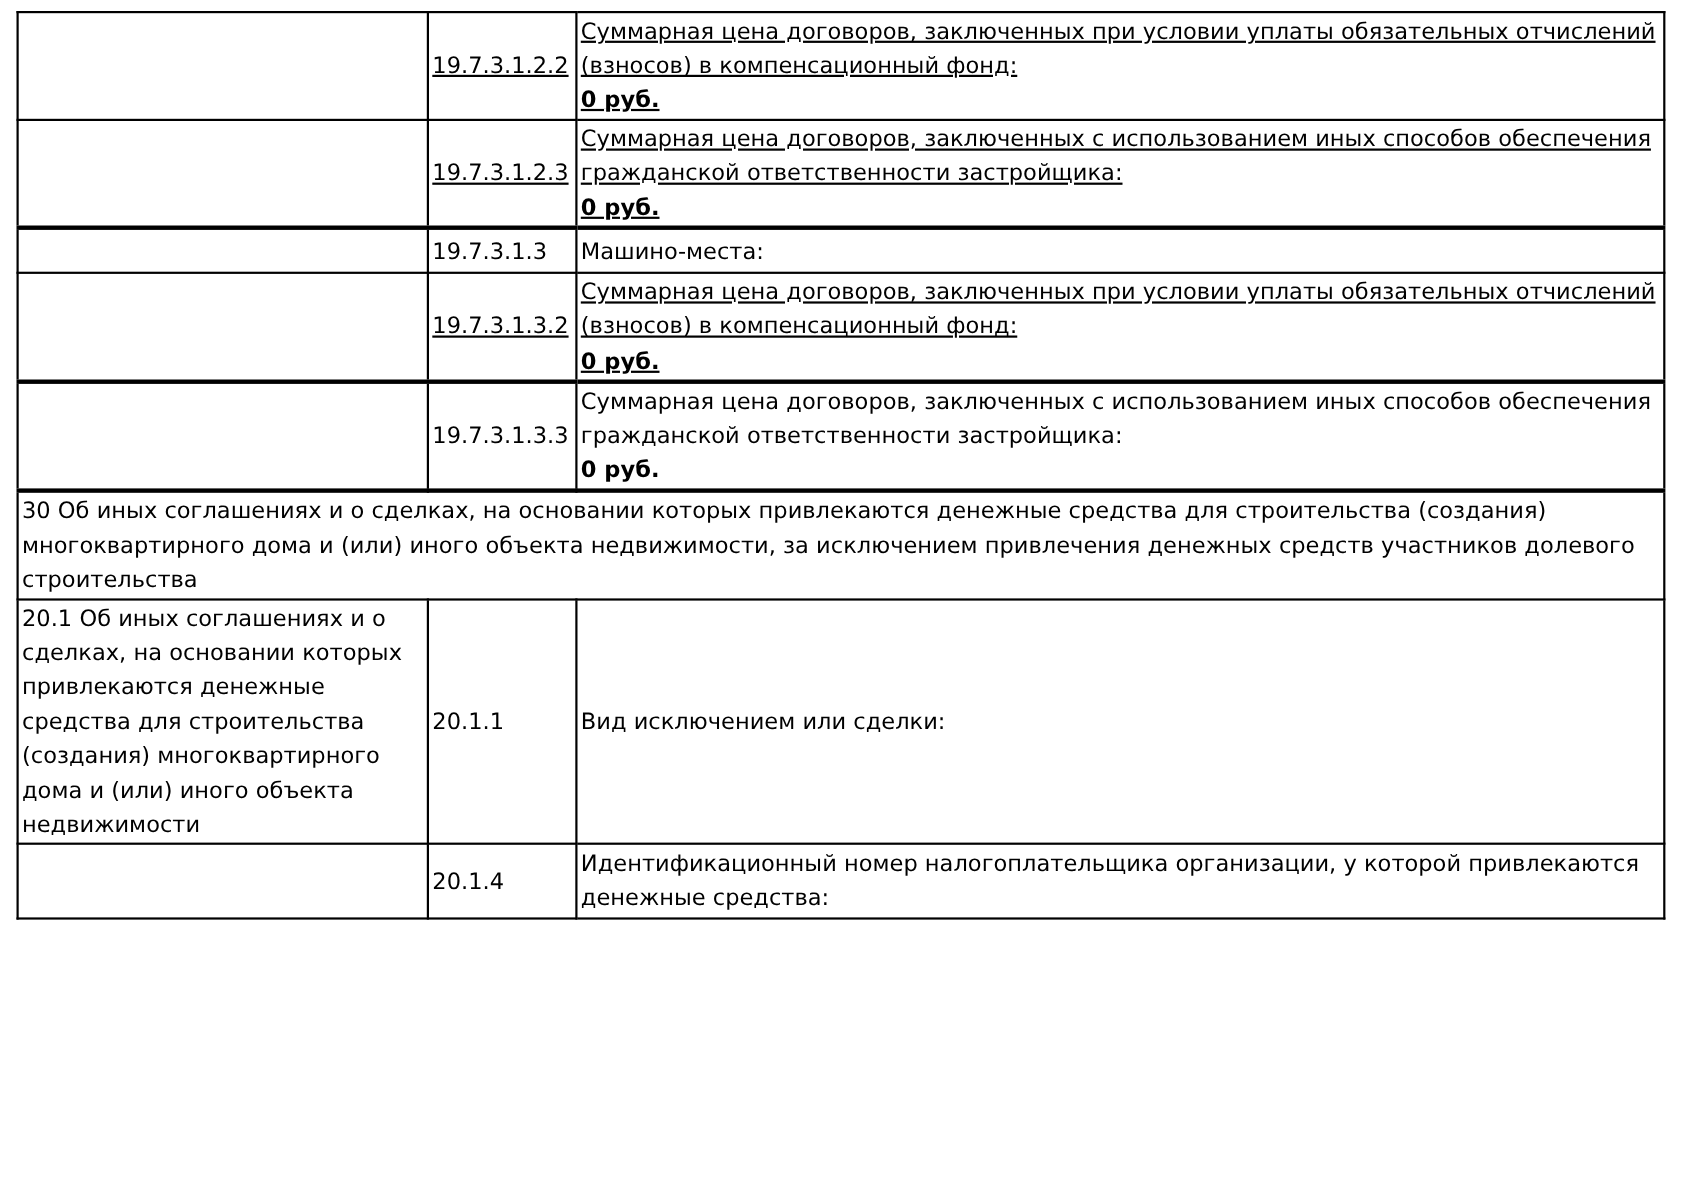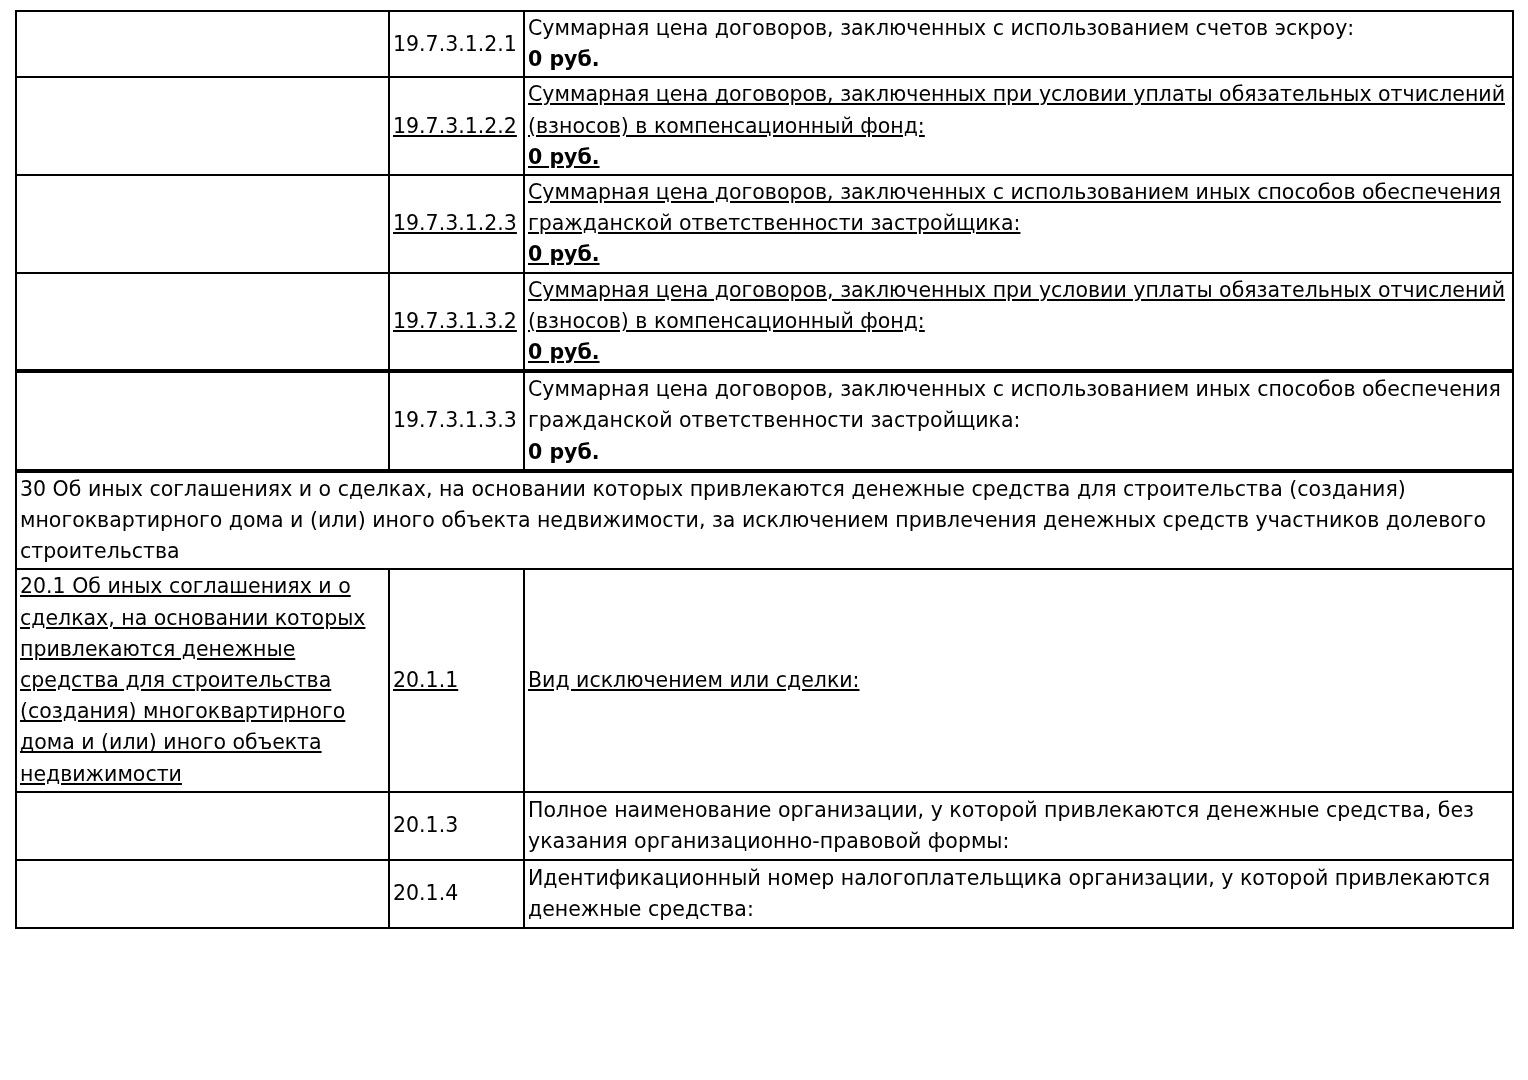--- a/index.html
+++ b/index.html
@@ -30,46 +30,36 @@
     overflow: hidden;
   }
   tr.thick-top > td { border-top-width: 4px; }
   .lbl { display: block; white-space: pre-line; }
   .val { display: block; font-weight: bold; white-space: pre-line; }
   tr.h61  > td { height: 61px; }
   tr.h93  > td { height: 93px; text-decoration: underline; }
   tr.h36  > td { height: 36px; }
   tr.h62  > td { height: 62px; }
   tr.h92  > td { height: 92px; }
-  tr.h216 > td { height: 216px; text-decoration: underline; }
+  tr.h216 > td { height: 216px; }
   tr.h58  > td { height: 58px; }
   tr.h64  > td { height: 64px; }
 </style>
 </head>
 <body>
 
 <div class="page">
   <table class="decl">
     <colgroup>
         <col class="c1">
         <col class="c2">
         <col class="c3">
       </colgroup>
     <tbody>
 
-      <tr class="h61">
-        <td></td>
-        <td>
-            <span class="lbl">19.7.3.1.2.1</span>
-          </td>
-        <td>
-          <span class="lbl">Суммарная цена договоров, заключенных с использованием счетов эскроу:</span>
-          <span class="val">0 руб.</span>
-        </td>
-      </tr>
 
       <tr class="h93">
         <td></td>
         <td>
             <span class="lbl">19.7.3.1.2.2</span>
           </td>
         <td>
           <span class="lbl">Суммарная цена договоров, заключенных при условии уплаты обязательных отчислений
 (взносов) в компенсационный фонд:</span>
           <span class="val">0 руб.</span>
@@ -81,20 +71,29 @@
         <td>
             <span class="lbl">19.7.3.1.2.3</span>
           </td>
         <td>
           <span class="lbl">Суммарная цена договоров, заключенных с использованием иных способов обеспечения
 гражданской ответственности застройщика:</span>
           <span class="val">0 руб.</span>
         </td>
       </tr>
 
+      <tr class="h36 thick-top">
+        <td></td>
+        <td>
+            <span class="lbl">19.7.3.1.3</span>
+          </td>
+        <td>
+          <span class="lbl">Машино-места:</span>
+        </td>
+      </tr>
 
 
       <tr class="h93">
         <td></td>
         <td>
             <span class="lbl">19.7.3.1.3.2</span>
           </td>
         <td>
           <span class="lbl">Суммарная цена договоров, заключенных при условии уплаты обязательных отчислений
 (взносов) в компенсационный фонд:</span>
@@ -134,30 +133,20 @@
         </td>
         <td>
             <span class="lbl">20.1.1</span>
           </td>
         <td>
           <span class="lbl">Вид исключением или сделки:</span>
         </td>
       </tr>
 
 
-      <tr class="h64">
-        <td></td>
-        <td>
-            <span class="lbl">20.1.3</span>
-          </td>
-        <td>
-          <span class="lbl">Полное наименование организации, у которой привлекаются денежные средства, без
-указания организационно-правовой формы:</span>
-        </td>
-      </tr>
 
       <tr class="h64">
         <td></td>
         <td>
             <span class="lbl">20.1.4</span>
           </td>
         <td>
           <span class="lbl">Идентификационный номер налогоплательщика организации, у которой привлекаются
 денежные средства:</span>
         </td>

